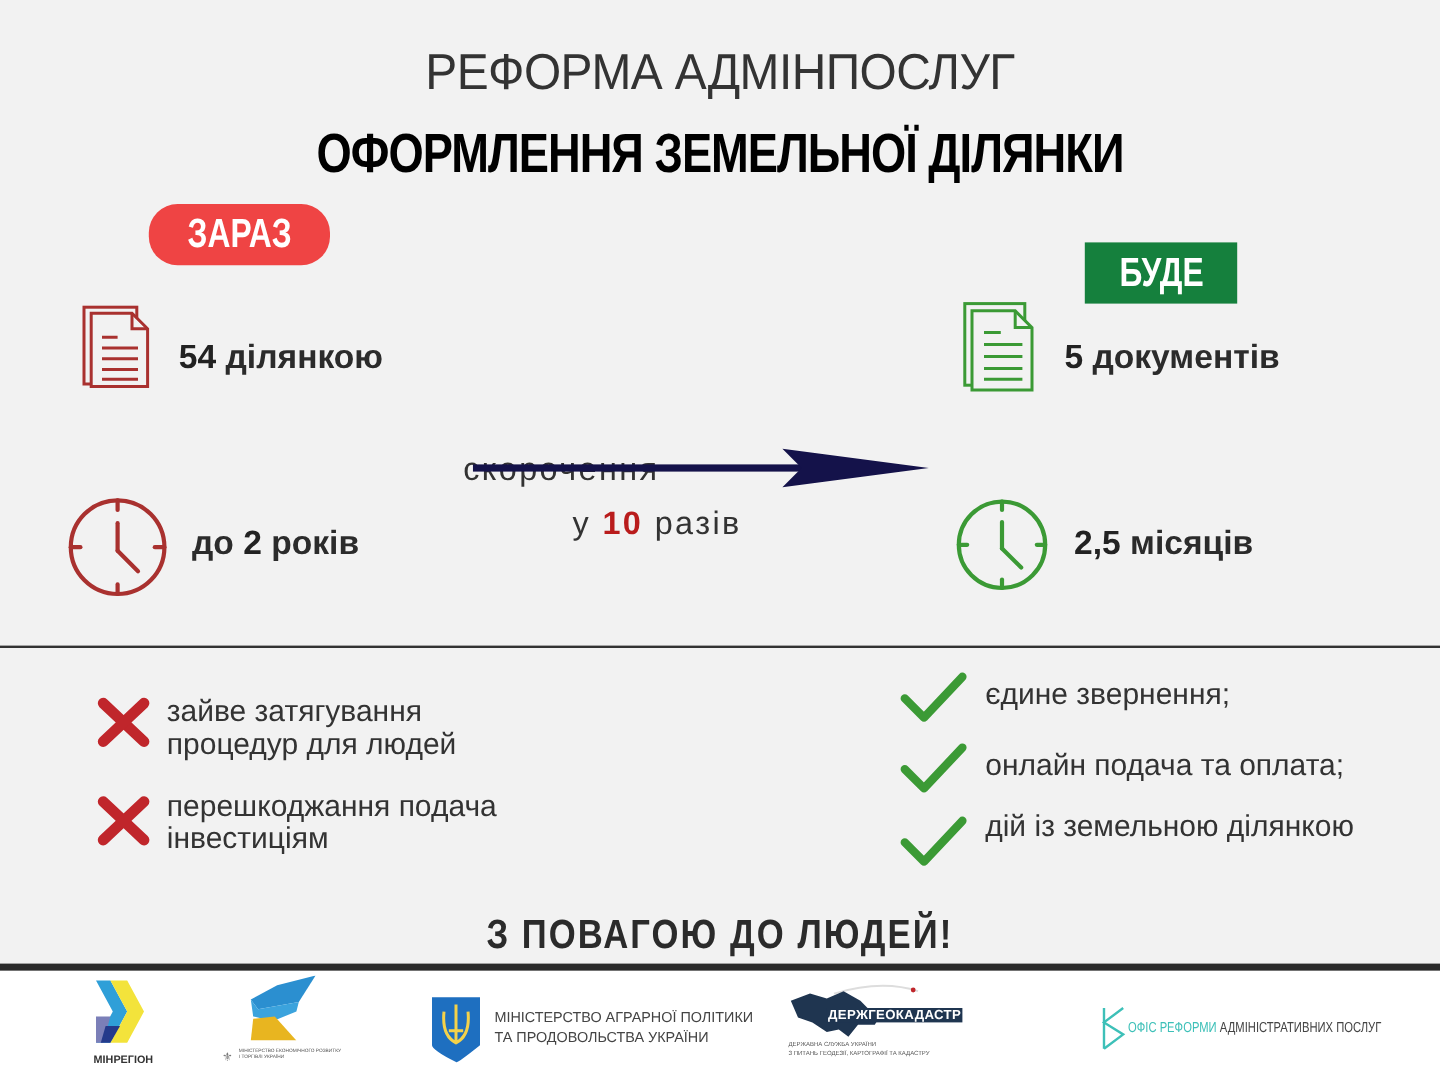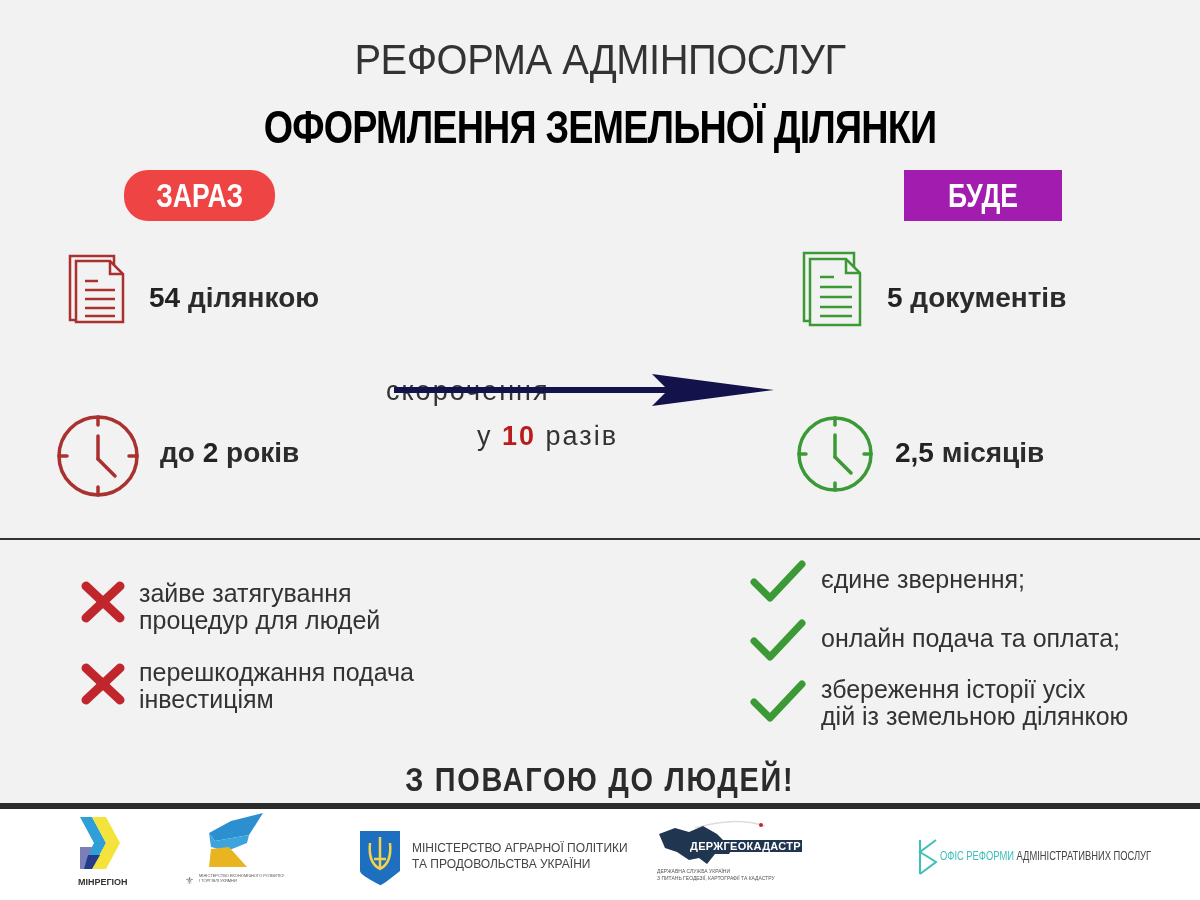--- a/index.html
+++ b/index.html
@@ -6,21 +6,21 @@
   html, body { width: 1200px; height: 900px; overflow: hidden; background: #f2f2f2; }
   body { position: relative; font-family: "Liberation Sans", sans-serif; color: #2b2b2b; }
   .abs { position: absolute; }
 
   .subtitle { left: 0; width: 1200px; top: 36px; text-align: center; font-size: 42px; color: #333; letter-spacing: -0.5px; transform: scaleX(0.95); }
   .title { left: 0; width: 1200px; top: 100px; text-align: center; font-size: 46px; font-weight: bold; color: #000; transform: scaleX(0.82); letter-spacing: -1px; }
 
   .badge { top: 170px; height: 51px; color: #fff; font-weight: bold; font-size: 34px; text-align: center; line-height: 51px; }
   .badge span { display: inline-block; transform: scaleX(0.78); }
   .badge-now { left: 124px; width: 151px; background: #ef4444; border-radius: 24px; }
-  .badge-future { left: 904px; width: 158px; background: #a21caf; }
+  .badge-future { left: 904px; width: 127px; background: #15803d; margin-top: 32px; }
 
   .stat { font-size: 28px; font-weight: bold; color: #2b2b2b; white-space: nowrap; }
   .stat b { font-weight: bold; color: #222; }
 
   .arrow-text { font-size: 27px; color: #333; letter-spacing: 2px; margin-top: 24px; }
 
   .divider { left: 0; top: 538px; width: 1200px; height: 2px; background: #333; }
 
   .item-text { font-size: 25px; color: #333; line-height: 27px; }
 
@@ -154,21 +154,20 @@
   <polyline points="4,24 20,40 52,6" fill="none" stroke="#3b9a35" stroke-width="7" stroke-linecap="round" stroke-linejoin="round"></polyline>
 </svg>
 <div class="abs item-text" style="left:821px;top:625px">
   <div>онлайн подача та оплата;</div>
 </div>
 
 <svg class="abs" style="left:750px;top:678px" width="56" height="46" viewBox="0 0 56 46">
   <polyline points="4,24 20,40 52,6" fill="none" stroke="#3b9a35" stroke-width="7" stroke-linecap="round" stroke-linejoin="round"></polyline>
 </svg>
 <div class="abs item-text" style="left:821px;top:676px">
-  <div>збереження історії усіх</div>
   <div>дій із земельною ділянкою</div>
 </div>
 
 <div class="abs slogan"><span>З ПОВАГОЮ ДО ЛЮДЕЙ!</span></div>
 
 <div class="abs footer-bar"></div>
 <div class="abs footer"></div>
 
 <div class="abs" style="left:78px;top:815px;width:52px;height:72px">
   <svg width="52" height="58" viewBox="0 0 52 58">

